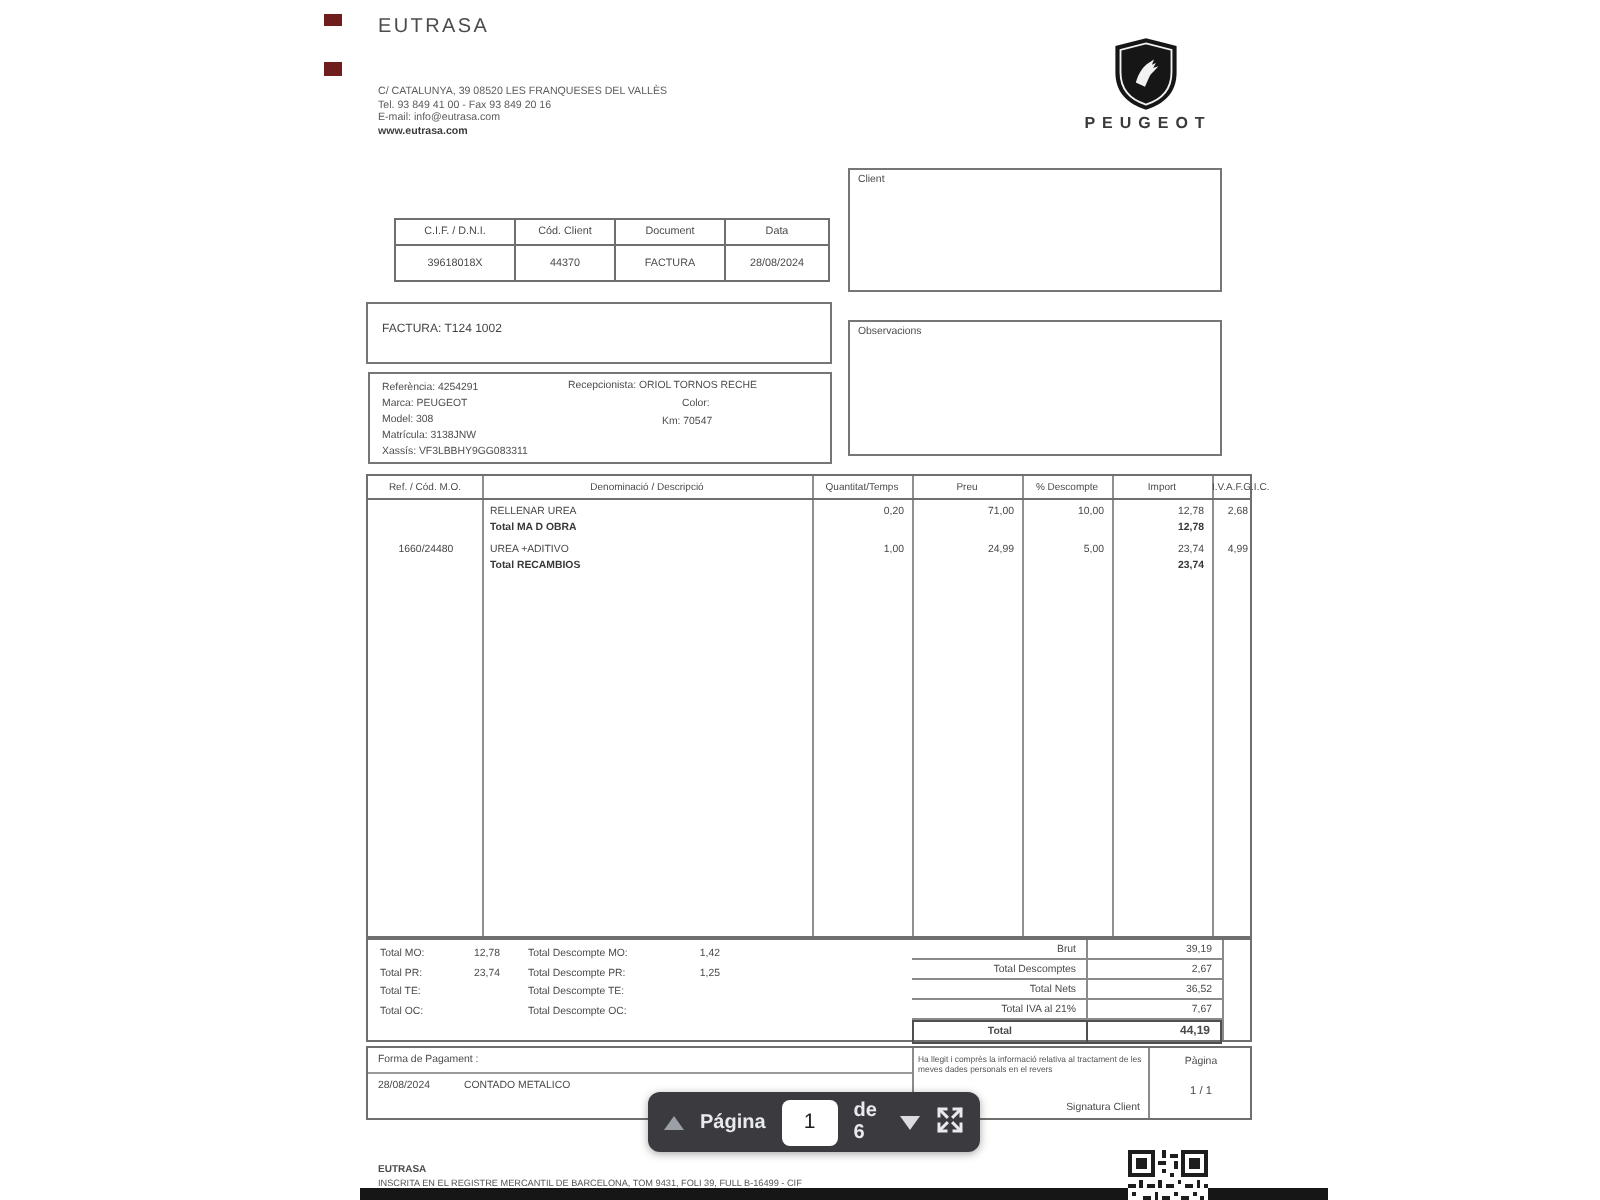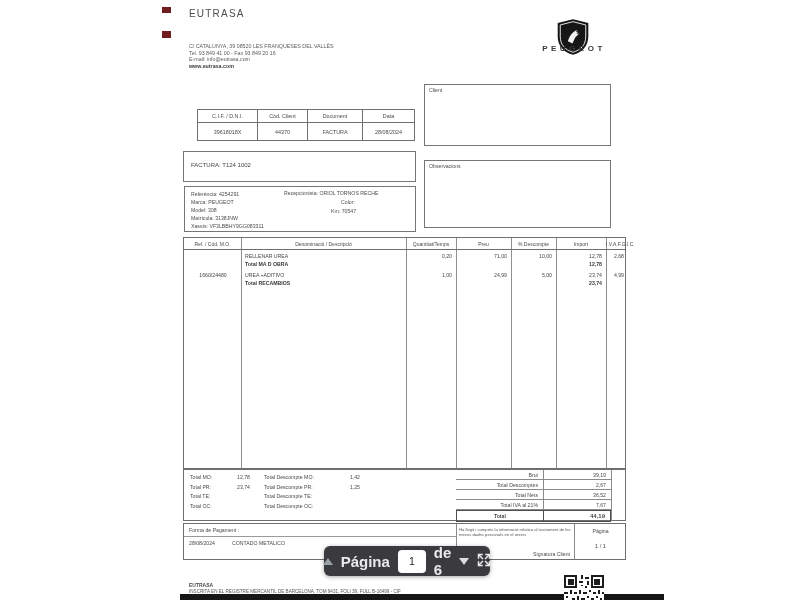--- a/index.html
+++ b/index.html
@@ -11,21 +11,21 @@
   
   .mark{position:absolute;background:#6f1d1d;}
   .mark-a{left:162px;top:7px;width:9px;height:6px;}
   .mark-b{left:162px;top:31px;width:9px;height:7px;}
   
   .company-name{left:189px;top:8px;font-size:10px;letter-spacing:1.2px;color:#4c4c4c;font-weight:500;}
   .company-address{left:189px;top:43px;font-size:5.3px;line-height:6.6px;color:#5c5c5c;}
   .company-address .web{font-weight:700;color:#3c3c3c;}
   
   .logo{left:556px;top:18px;width:34px;height:38px;}
-  .brand-wordmark{left:534px;top:44px;width:80px;text-align:center;font-size:8px;
+  .brand-wordmark{left:534px;top:57px;width:80px;text-align:center;font-size:8px;
        letter-spacing:3.5px;font-weight:700;color:#3a3a3a;}
   
   .client-box{left:424px;top:84px;width:187px;height:62px;}
   .obs-box{left:424px;top:160px;width:187px;height:68px;}
   
   .header-table{left:197px;top:109px;width:218px;border:1px solid #6f6f6f;box-sizing:border-box;background:#fff;}
   .ht-row{display:flex;}
   .ht-row.hdr{height:12px;border-bottom:1px solid #6f6f6f;}
   .ht-row.val{height:17px;}
   .ht-cell{box-sizing:border-box;border-right:1px solid #6f6f6f;display:flex;align-items:center;
@@ -79,21 +79,21 @@
   .pagebox-value{position:absolute;left:390px;top:19px;width:53px;text-align:center;font-size:5.6px;color:#454545;}
   
   .footer-name{left:189px;top:582px;font-size:5px;color:#4a4a4a;font-weight:600;}
   .footer-registry{left:189px;top:589px;font-size:4.6px;color:#555;width:440px;white-space:nowrap;overflow:hidden;}
   .black-bar{left:180px;top:594px;width:484px;height:6px;background:#161616;}
   .qr{left:564px;top:575px;width:40px;height:40px;z-index:5;}
   
   .toolbar{left:324px;top:546px;width:166px;height:30px;background:#3b3b3f;border-radius:6px;
        display:flex;align-items:center;justify-content:center;gap:8px;padding:0 8px;box-sizing:border-box;
        box-shadow:0 1px 4px rgba(0,0,0,.35);z-index:10;}
-  .tb-text{color:#e8eaed;font-size:15px;font-weight:600;}
+  .tb-text{color:#e8eaed;font-size:10px;font-weight:600;}
   .tri-up{width:0;height:0;border-left:5px solid transparent;border-right:5px solid transparent;
        border-bottom:7px solid #9aa0a6;cursor:pointer;}
   .tri-down{width:0;height:0;border-left:5px solid transparent;border-right:5px solid transparent;
        border-top:7px solid #dadce0;cursor:pointer;}
   .page-input{width:24px;height:21px;border:none;border-radius:4px;background:#fff;color:#202124;
        text-align:center;font-size:10.5px;font-family:"Liberation Sans",sans-serif;}
   .fs-btn{width:15px;height:15px;cursor:pointer;display:flex;align-items:center;justify-content:center;background:none;border:none;padding:0;}
 </style>
 </head>
 <body>

